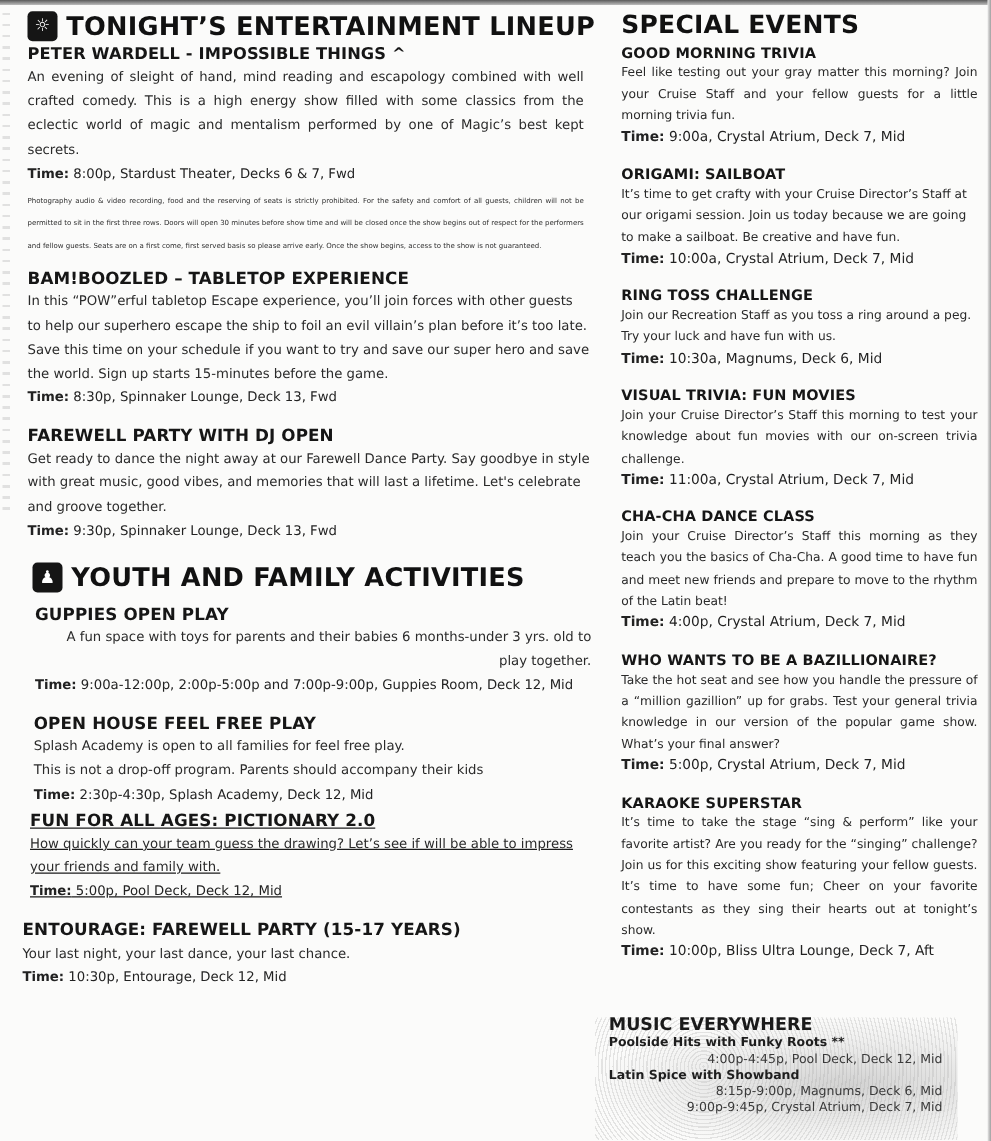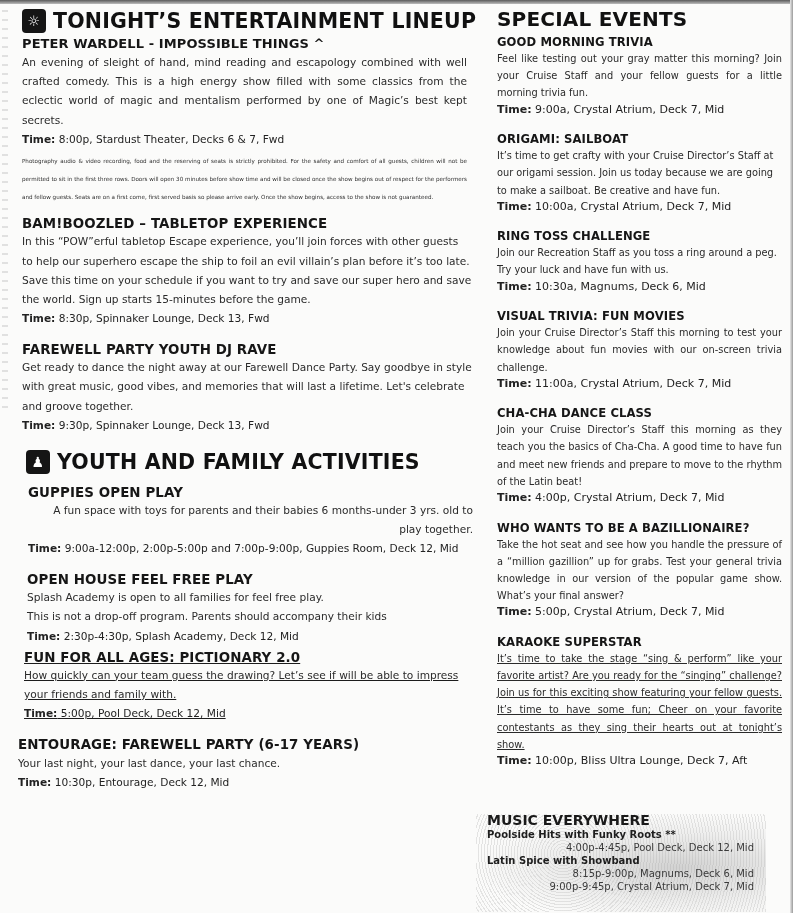--- a/index.html
+++ b/index.html
@@ -96,21 +96,21 @@
     <div class="fine" style="width:445px;margin-top:3px;">Photography audio &amp; video recording, food and the reserving of seats is strictly prohibited. For the safety and comfort of all guests, children will not be permitted to sit in the first three rows. Doors will open 30 minutes before show time and will be closed once the show begins out of respect for the performers and fellow guests. Seats are on a first come, first served basis so please arrive early. Once the show begins, access to the show is not guaranteed.</div>
   </div>
 
   <div class="event" style="margin-top:10px;">
     <div class="ev-title">BAM!BOOZLED – TABLETOP EXPERIENCE</div>
     <div class="ev-desc" style="margin-top:1px;width:450px;">In this “POW”erful tabletop Escape experience, you’ll join forces with other guests to help our superhero escape the ship to foil an evil villain’s plan before it’s too late. Save this time on your schedule if you want to try and save our super hero and save the world. Sign up starts 15-minutes before the game.</div>
     <div class="ev-time"><b>Time:</b><span> 8:30p, Spinnaker Lounge, Deck 13, Fwd</span></div>
   </div>
 
   <div class="event" style="margin-top:14px;">
-    <div class="ev-title">FAREWELL PARTY YOUTH DJ RAVE</div>
+    <div class="ev-title">FAREWELL PARTY WITH DJ OPEN</div>
     <div class="ev-desc" style="margin-top:1px;width:450px;">Get ready to dance the night away at our Farewell Dance Party. Say goodbye in style with great music, good vibes, and memories that will last a lifetime. Let's celebrate and groove together.</div>
     <div class="ev-time"><b>Time:</b><span> 9:30p, Spinnaker Lounge, Deck 13, Fwd</span></div>
   </div>
 
   <div class="section-title sec2-title" style="margin-top:12px;margin-left:4px;">
     <span class="icon">♟</span>
     <span>YOUTH AND FAMILY ACTIVITIES</span>
   </div>
 
   <div class="event" style="margin-top:8px;margin-left:6px;">
@@ -126,21 +126,21 @@
     <div class="ev-time"><b>Time:</b><span> 2:30p-4:30p, Splash Academy, Deck 12, Mid</span></div>
   </div>
 
   <div class="event" style="margin-top:4px;margin-left:2px;text-decoration:underline;">
     <div class="ev-title">FUN FOR ALL AGES: PICTIONARY 2.0</div>
     <div class="ev-desc" style="margin-top:1px;width:445px;">How quickly can your team guess the drawing? Let’s see if will be able to impress your friends and family with.</div>
     <div class="ev-time"><b>Time:</b><span> 5:00p, Pool Deck, Deck 12, Mid</span></div>
   </div>
 
   <div class="event" style="margin-top:14px;margin-left:-4px;">
-    <div class="ev-title">ENTOURAGE: FAREWELL PARTY (6-17 YEARS)</div>
+    <div class="ev-title">ENTOURAGE: FAREWELL PARTY (15-17 YEARS)</div>
     <div class="ev-desc" style="margin-top:2px;">Your last night, your last dance, your last chance.</div>
     <div class="ev-time"><b>Time:</b><span> 10:30p, Entourage, Deck 12, Mid</span></div>
   </div>
 </div>
 
 <div class="col-right r">
   <div class="section-title sec3-title">
     <span>SPECIAL EVENTS</span>
   </div>
 
@@ -175,21 +175,21 @@
   </div>
 
   <div class="event" style="margin-top:14px;">
     <div class="ev-title">WHO WANTS TO BE A BAZILLIONAIRE?</div>
     <div class="ev-desc justify" style="margin-top:1px;">Take the hot seat and see how you handle the pressure of a “million gazillion” up for grabs. Test your general trivia knowledge in our version of the popular game show. What’s your final answer?</div>
     <div class="ev-time"><b>Time:</b><span> 5:00p, Crystal Atrium, Deck 7, Mid</span></div>
   </div>
 
   <div class="event" style="margin-top:14px;">
     <div class="ev-title">KARAOKE SUPERSTAR</div>
-    <div class="ev-desc justify" style="margin-top:1px;text-decoration:underline;">It’s time to take the stage “sing &amp; perform” like your favorite artist? Are you ready for the “singing” challenge? Join us for this exciting show featuring your fellow guests. It’s time to have some fun; Cheer on your favorite contestants as they sing their hearts out at tonight’s show.</div>
+    <div class="ev-desc justify" style="margin-top:1px;">It’s time to take the stage “sing &amp; perform” like your favorite artist? Are you ready for the “singing” challenge? Join us for this exciting show featuring your fellow guests. It’s time to have some fun; Cheer on your favorite contestants as they sing their hearts out at tonight’s show.</div>
     <div class="ev-time"><b>Time:</b><span> 10:00p, Bliss Ultra Lounge, Deck 7, Aft</span></div>
   </div>
 </div>
 
 <div class="music">
   <div class="music-bg"></div>
   <div class="music-title">MUSIC EVERYWHERE</div>
   <div class="music-item">
     <div class="music-name">Poolside Hits with Funky Roots **</div>
     <div class="music-time">4:00p-4:45p, Pool Deck, Deck 12, Mid</div>

